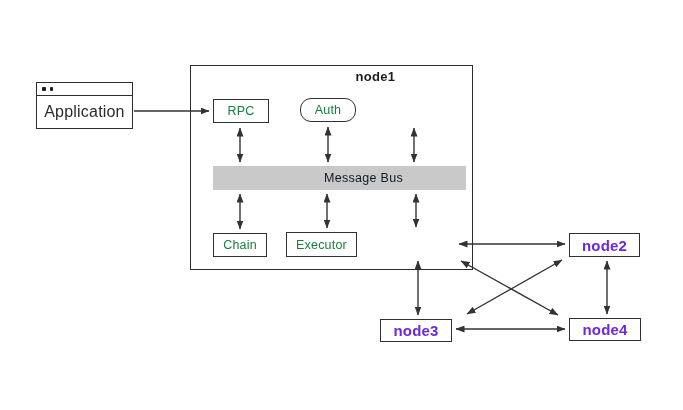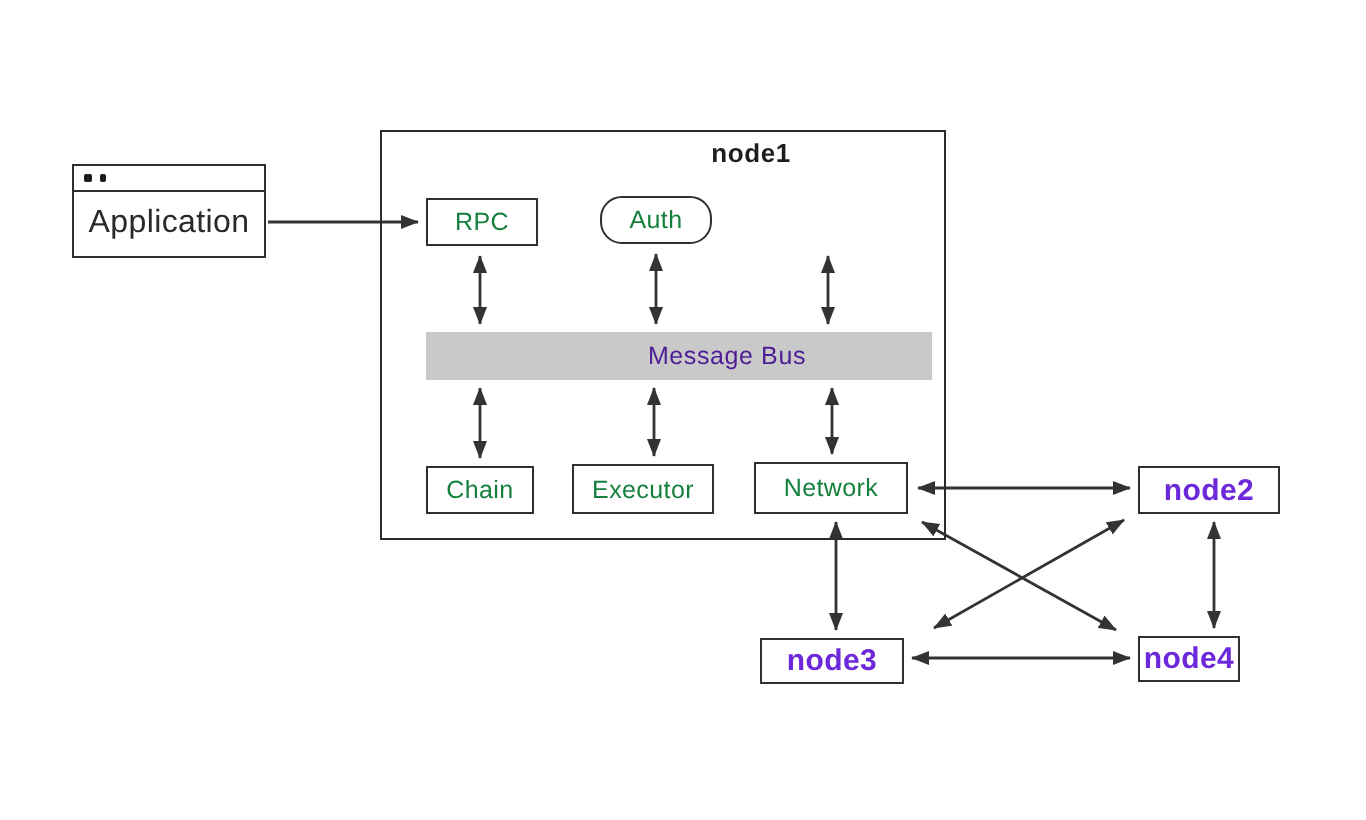--- a/index.html
+++ b/index.html
@@ -42,21 +42,21 @@
     font-size: 13px;
     color: #1d1d1d;
     letter-spacing: 0.3px;
     margin-left: 44px;
   }
   .bus-bar {
     position: absolute;
     box-sizing: border-box;
     background: #c9c9c9;
     display: flex; align-items: center; justify-content: center;
-    color: #4c1d95;
+    color: #0f172a;
     font-size: 12.5px;
     letter-spacing: 0.3px;
     padding-left: 48px;
   }
   .ext-node {
     font-weight: bold;
     font-size: 15px;
     color: #6d28d9;
     letter-spacing: 0.2px;
   }
@@ -125,19 +125,18 @@
   <div class="container-box" style="left:190px; top:65px; width:283px; height:205px;"></div>
   <div class="container-title" style="left:190px; top:69px; width:283px;">node1</div>
 
   <div class="box" style="left:213px; top:99px; width:56px; height:24px;">RPC</div>
   <div class="box" style="left:300px; top:98px; width:56px; height:24px;border-radius:11px;">Auth</div>
 
   <div class="bus-bar" style="left:213px; top:166px; width:253px; height:24px;">Message Bus</div>
 
   <div class="box" style="left:213px; top:233px; width:54px; height:24px;">Chain</div>
   <div class="box" style="left:286px; top:232px; width:71px; height:25px;">Executor</div>
-  <div class="box" style="left:377px; top:231px; width:77px; height:26px;">Network</div>
 
   <div class="box ext-node" style="left:569px; top:233px; width:71px; height:24px;">node2</div>
   <div class="box ext-node" style="left:380px; top:319px; width:72px; height:23px;">node3</div>
-  <div class="box ext-node" style="left:569px; top:318px; width:51px; height:23px;">node4</div>
+  <div class="box ext-node" style="left:569px; top:318px; width:72px; height:23px;">node4</div>
 
 </div>
 
 </body></html>

